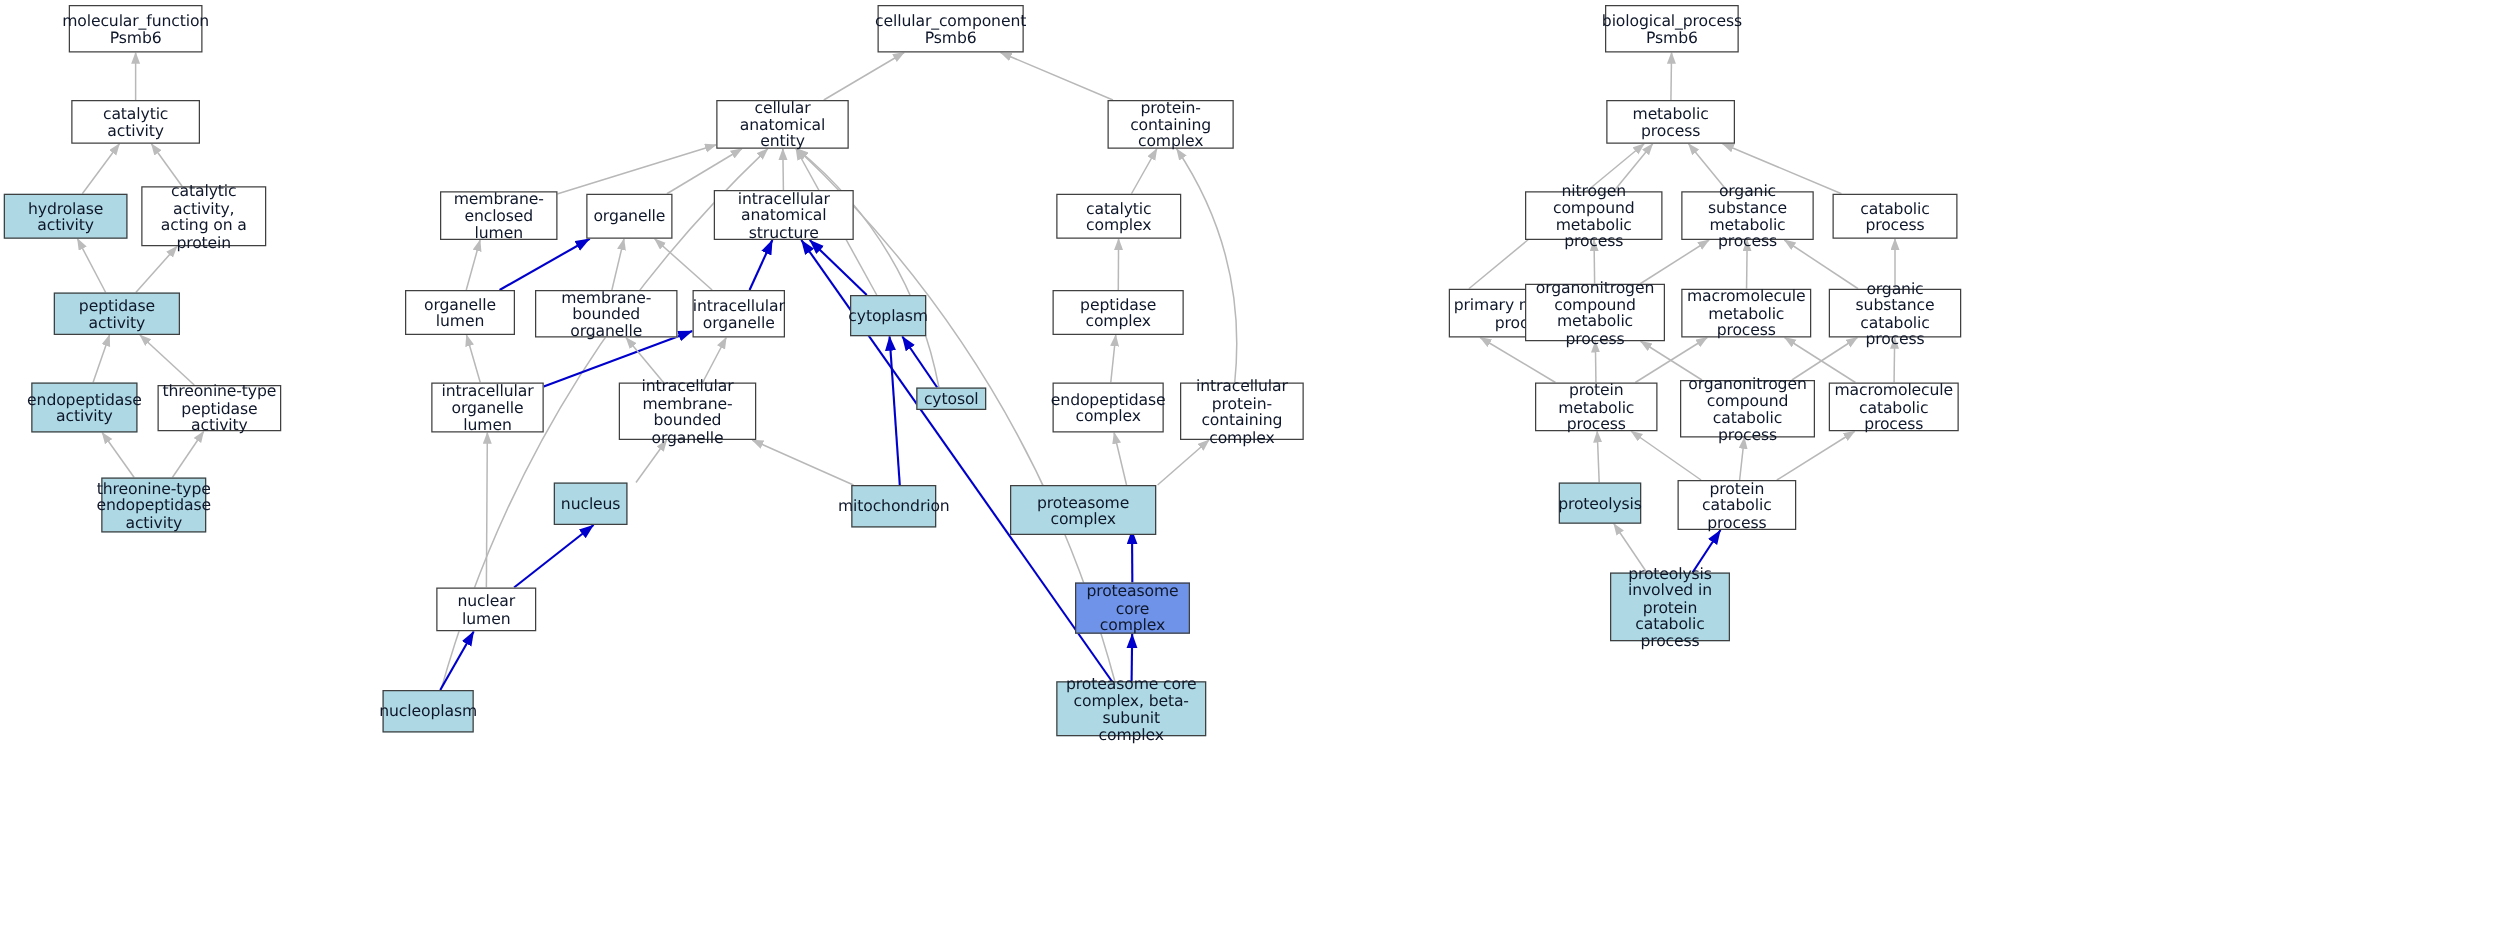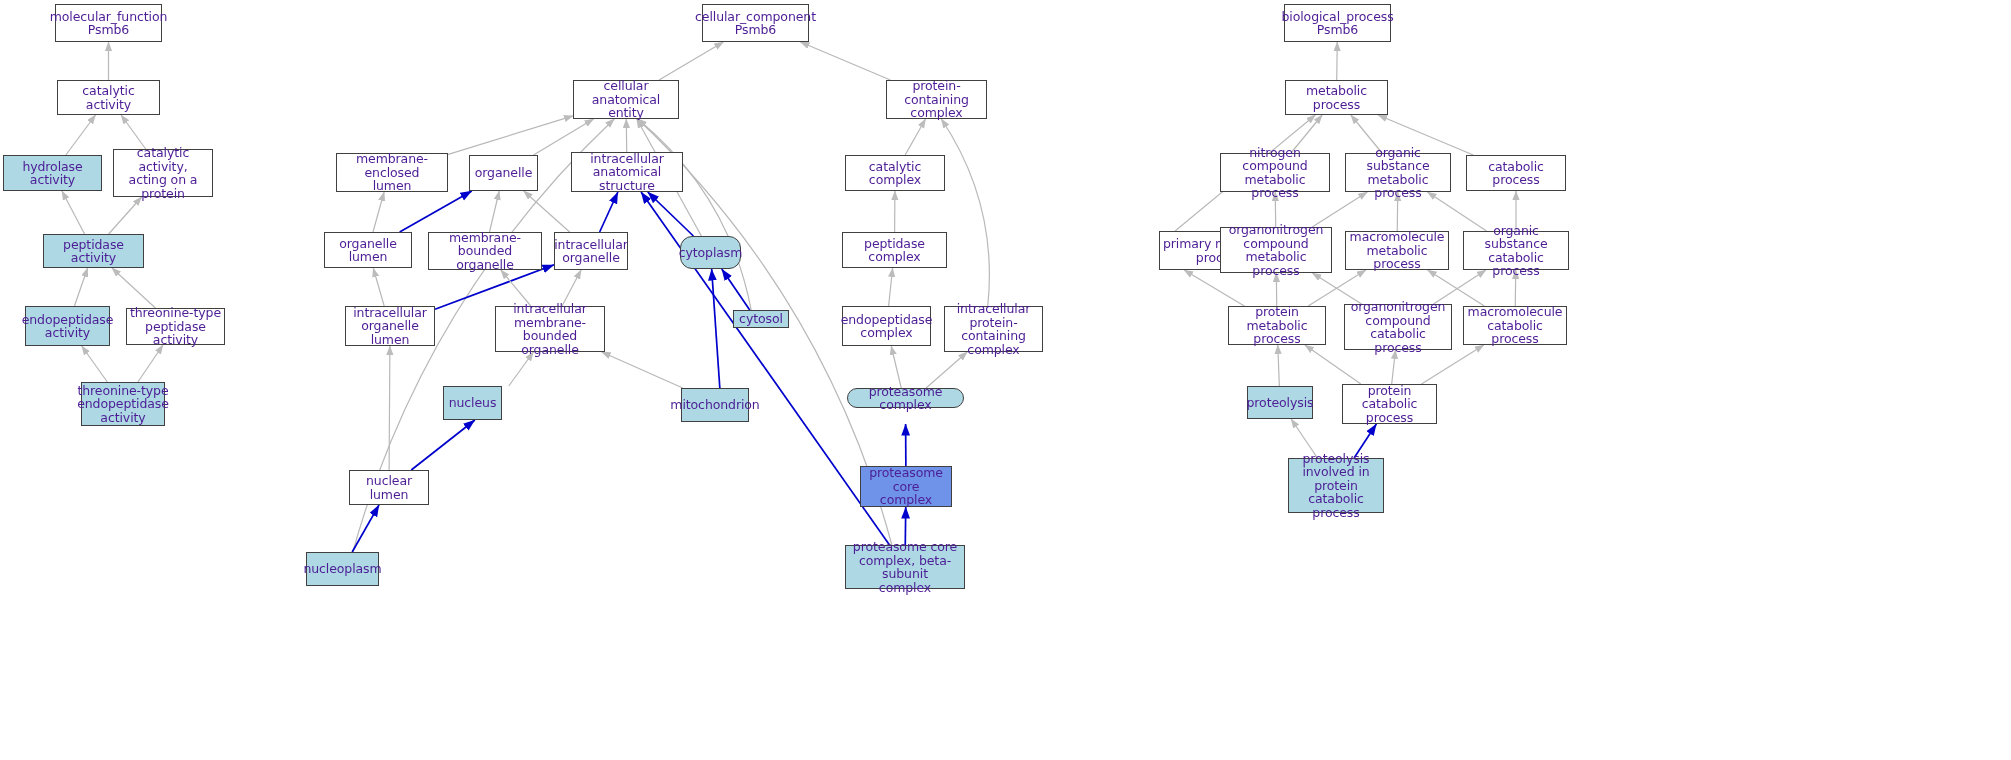--- a/index.html
+++ b/index.html
@@ -20,21 +20,21 @@
     left: 0; top: 0;
     width: 2011px;
     height: 760px;
     pointer-events: none;
   }
   .node {
     position: absolute;
     box-sizing: border-box;
     border: 1.3px solid #404040;
     background: #ffffff;
-    color: #4c1d95;
+    color: #0f172a;
     display: flex;
     align-items: center;
     justify-content: center;
     text-align: center;
     font-size: 12.5px;
     line-height: 13.5px;
     white-space: pre-line;
     letter-spacing: -0.1px;
     z-index: 5;
   }
@@ -138,55 +138,55 @@
 acting on a
 protein</span></div>
       <div class="node hl" style="left: 43px; top: 234px; width: 101px; height: 34px;"><span>peptidase activity</span></div>
       <div class="node hl" style="left: 25px; top: 306px; width: 85px; height: 40px;"><span>endopeptidase
 activity</span></div>
       <div class="node" style="left: 126px; top: 308px; width: 99px; height: 37px;"><span>threonine-type
 peptidase activity</span></div>
       <div class="node hl" style="left: 81px; top: 382px; width: 84px; height: 44px;"><span>threonine-type
 endopeptidase
 activity</span></div>
-      <div class="node" style="left: 702px; top: 4px; width: 107px; height: 38px;"><span>cellular_component
+      <div class="node" style="left: 702px; top: 4px; width: 117px; height: 38px;"><span>cellular_component
 Psmb6</span></div>
       <div class="node" style="left: 573px; top: 80px; width: 106px; height: 39px;"><span>cellular anatomical
 entity</span></div>
       <div class="node" style="left: 886px; top: 80px; width: 101px; height: 39px;"><span>protein-containing
 complex</span></div>
-      <div class="node" style="left: 336px; top: 153px; width: 112px; height: 39px;"><span>membrane-enclosed
+      <div class="node" style="left: 352px; top: 153px; width: 94px; height: 39px;"><span>membrane-enclosed
 lumen</span></div>
       <div class="node" style="left: 469px; top: 155px; width: 69px; height: 36px;"><span>organelle</span></div>
       <div class="node" style="left: 571px; top: 152px; width: 112px; height: 40px;"><span>intracellular
 anatomical structure</span></div>
       <div class="node" style="left: 324px; top: 232px; width: 88px; height: 36px;"><span>organelle lumen</span></div>
       <div class="node" style="left: 428px; top: 232px; width: 114px; height: 38px;"><span>membrane-bounded
 organelle</span></div>
       <div class="node" style="left: 554px; top: 232px; width: 74px; height: 38px;"><span>intracellular
 organelle</span></div>
-      <div class="node hl" style="left: 680px; top: 236px; width: 61px; height: 33px; border-radius: 12px;"><span>cytoplasm</span></div>
+      <div class="node hl" style="left: 680px; top: 236px; width: 61px; height: 33px;"><span>cytoplasm</span></div>
       <div class="node" style="left: 345px; top: 306px; width: 90px; height: 40px;"><span>intracellular
 organelle lumen</span></div>
       <div class="node" style="left: 495px; top: 306px; width: 110px; height: 46px;"><span>intracellular
 membrane-bounded
 organelle</span></div>
       <div class="node hl" style="left: 733px; top: 310px; width: 56px; height: 18px;"><span>cytosol</span></div>
       <div class="node hl" style="left: 443px; top: 386px; width: 59px; height: 34px;"><span>nucleus</span></div>
       <div class="node hl" style="left: 681px; top: 388px; width: 68px; height: 34px;"><span>mitochondrion</span></div>
       <div class="node" style="left: 349px; top: 470px; width: 80px; height: 35px;"><span>nuclear lumen</span></div>
       <div class="node hl" style="left: 306px; top: 552px; width: 73px; height: 34px;"><span>nucleoplasm</span></div>
       <div class="node" style="left: 845px; top: 155px; width: 100px; height: 36px;"><span>catalytic complex</span></div>
       <div class="node" style="left: 842px; top: 232px; width: 105px; height: 36px;"><span>peptidase complex</span></div>
       <div class="node" style="left: 842px; top: 306px; width: 89px; height: 40px;"><span>endopeptidase
 complex</span></div>
       <div class="node" style="left: 944px; top: 306px; width: 99px; height: 46px;"><span>intracellular
 protein-containing
 complex</span></div>
-      <div class="node hl" style="left: 847px; top: 388px; width: 117px; height: 20px; border-radius: 16px;"><span>proteasome complex</span></div>
+      <div class="node hl" style="left: 808px; top: 388px; width: 117px; height: 40px;"><span>proteasome complex</span></div>
       <div class="node hl2" style="left: 860px; top: 466px; width: 92px; height: 41px;"><span>proteasome core
 complex</span></div>
       <div class="node hl" style="left: 845px; top: 545px; width: 120px; height: 44px;"><span>proteasome core
 complex, beta-subunit
 complex</span></div>
       <div class="node" style="left: 1284px; top: 4px; width: 107px; height: 38px;"><span>biological_process
 Psmb6</span></div>
       <div class="node" style="left: 1285px; top: 80px; width: 103px; height: 35px;"><span>metabolic process</span></div>
       <div class="node" style="left: 1220px; top: 153px; width: 110px; height: 39px;"><span>nitrogen compound
 metabolic process</span></div>

